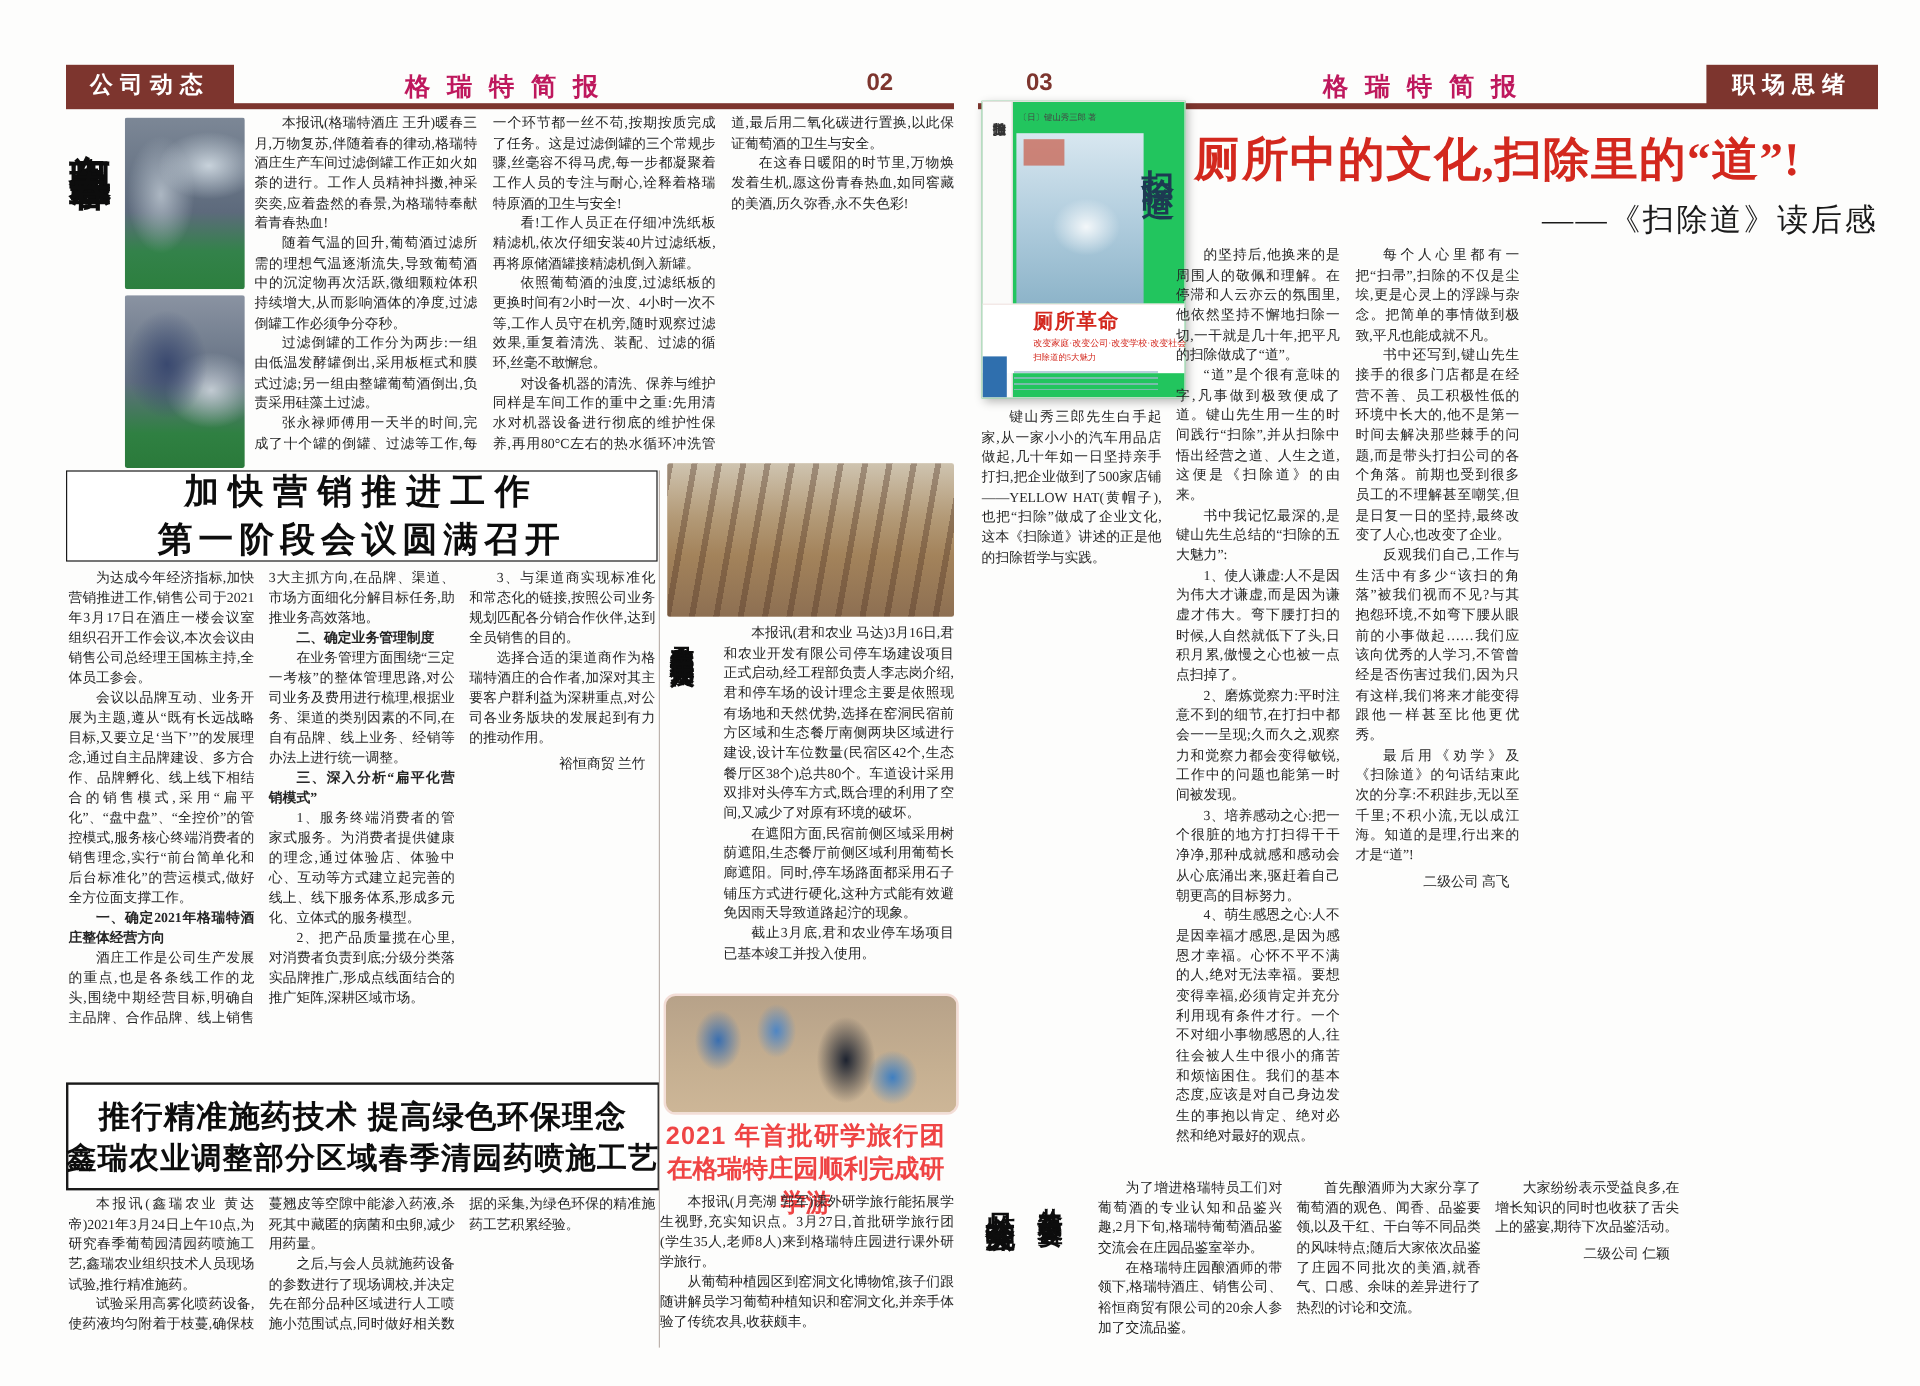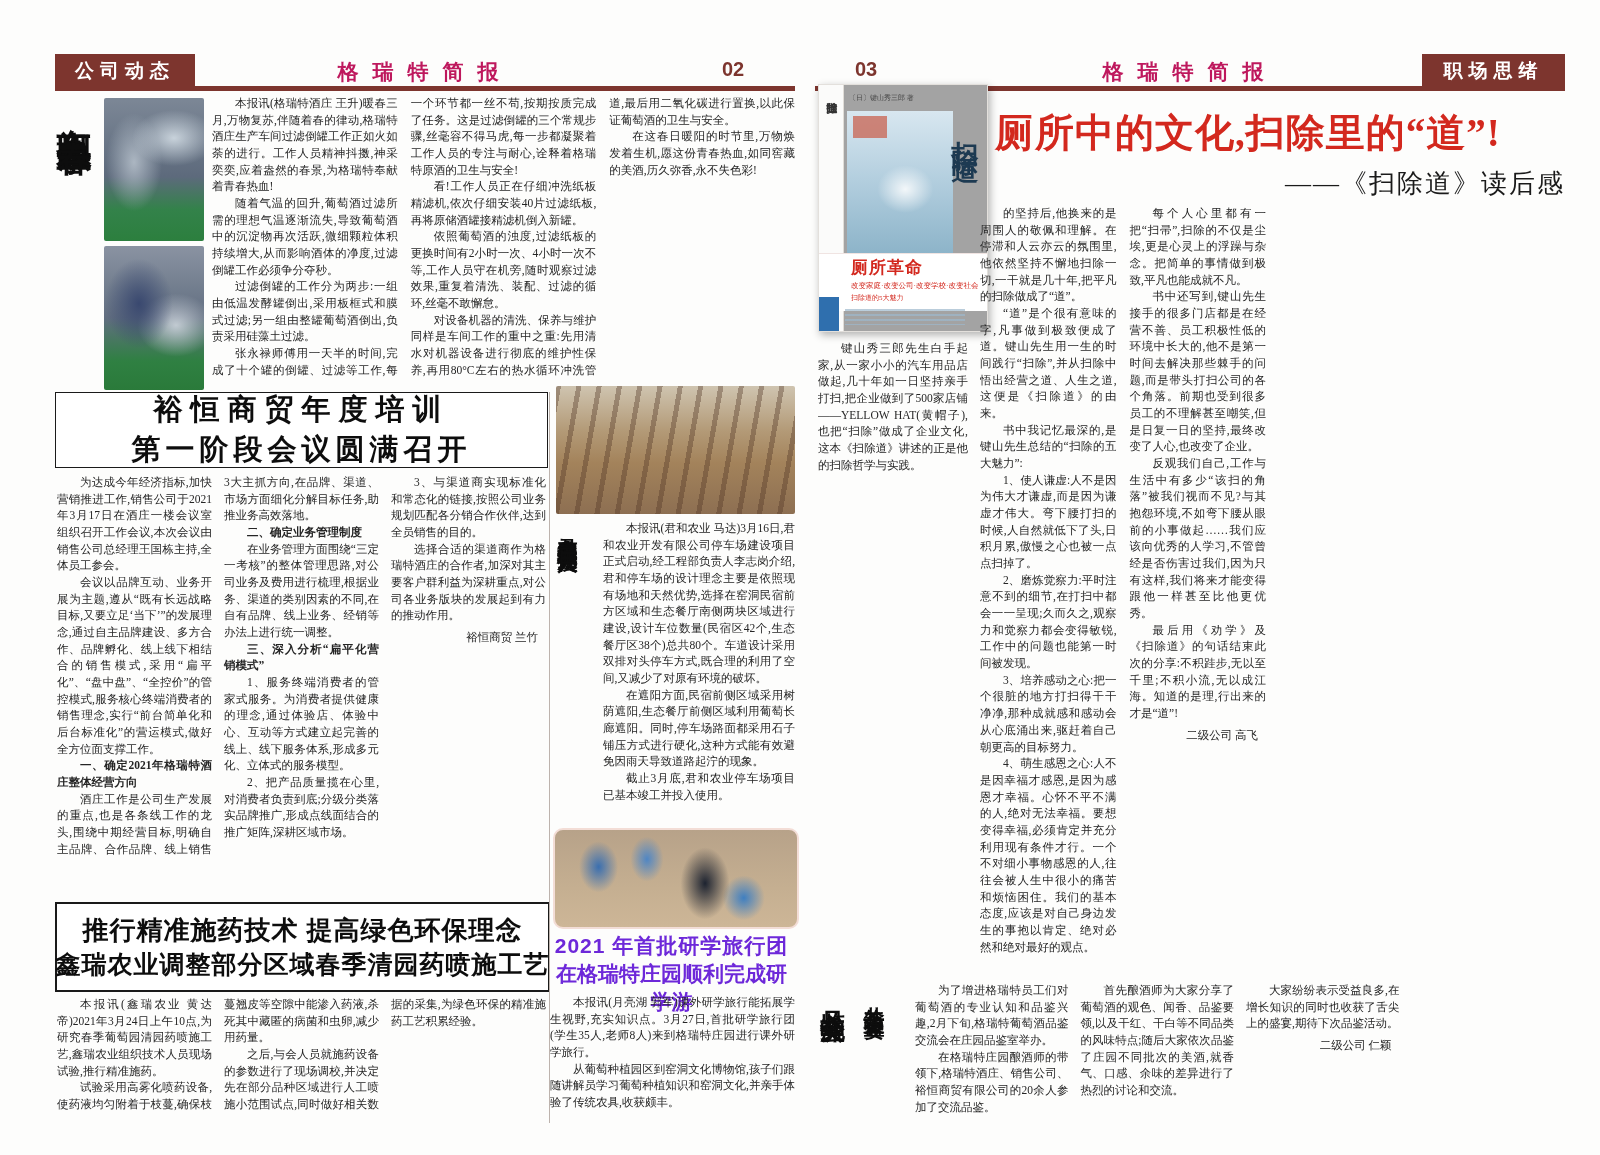--- a/index.html
+++ b/index.html
@@ -33,21 +33,21 @@
     writing-mode:vertical-rl;text-orientation:upright;font-weight:bold;color:#0d0d0d;
     font-family:"Liberation Sans","DejaVu Sans",sans-serif;line-height:1;
   }
   .boxhead{
     border:1.5px solid #1a1a1a;display:flex;flex-direction:column;
     align-items:center;justify-content:center;background:#fff;
     font-family:"Liberation Sans","DejaVu Sans",sans-serif;color:#0d0d0d;
   }
   .boxhead .l1,.boxhead .l2{font-weight:bold;white-space:nowrap;}
   .centerhead{
-    text-align:center;font-weight:bold;color:#6d28d9;
+    text-align:center;font-weight:bold;color:#ef4444;
     font-family:"Liberation Sans","DejaVu Sans",sans-serif;
   }
   
   .photo{border-radius:2px;}
   .ph-workshop{
     background:
       radial-gradient(60px 40px at 70% 28%, rgba(210,220,228,.9), rgba(130,145,160,0) 70%),
       radial-gradient(40px 70px at 30% 45%, rgba(190,200,210,.8), rgba(130,145,160,0) 70%),
       linear-gradient(180deg,#7c8796 0%,#5d6a7c 55%,#33824a 78%,#2c7f3e 100%);
   }
@@ -64,32 +64,32 @@
   }
   .ph-kids{
     background:
       radial-gradient(34px 50px at 62% 55%, #1d2330, rgba(29,35,48,0) 72%),
       radial-gradient(28px 30px at 78% 70%, #3f7fc1, rgba(63,127,193,0) 75%),
       radial-gradient(26px 34px at 18% 38%, #3a6fb0, rgba(58,111,176,0) 75%),
       radial-gradient(22px 30px at 38% 30%, #4f86c4, rgba(79,134,196,0) 75%),
       linear-gradient(180deg,#b7a289 0%,#c5af91 60%,#cdb697 100%);
   }
   
-  .book{background:#a3a3a3;box-shadow:2px 3px 8px rgba(0,0,0,.3);border:1px solid #e3e0dc;}
+  .book{background:#22c55e;box-shadow:2px 3px 8px rgba(0,0,0,.3);border:1px solid #e3e0dc;}
   .book .spine{position:absolute;left:0;top:0;bottom:0;width:24px;border-right:1px solid #e0ddd8;background:#fbfbfa;}
   .book .spine-title{position:absolute;left:5px;top:8px;writing-mode:vertical-rl;text-orientation:upright;font-size:11px;font-weight:bold;color:#333;}
   .book .cphoto{position:absolute;left:28px;top:26px;width:106px;height:142px;
       background:
         radial-gradient(40px 34px at 55% 55%, rgba(255,255,255,.85), rgba(255,255,255,0) 70%),
         linear-gradient(180deg,#d8e7f0 0%,#aecbdc 55%,#8db4c9 100%);}
   .book .cphoto .redpatch{position:absolute;left:6px;top:5px;width:34px;height:22px;background:#c96a5a;opacity:.8;}
   .book .ctitle{position:absolute;right:4px;top:34px;writing-mode:vertical-rl;text-orientation:upright;
       font-size:27px;font-weight:bold;color:#1d3a52;letter-spacing:8px;font-family:"Liberation Serif",serif;}
   .book .cauthor{position:absolute;left:30px;top:8px;font-size:7px;color:#444;white-space:nowrap;}
-  .book .band{position:absolute;left:0;right:0;top:168px;height:58px;background:#fff;border-top:1px solid #f0e4e2;padding:2px 4px 0 32px;box-sizing:border-box;}
+  .book .band{position:absolute;left:0;right:0;top:168px;height:58px;background:#fff;border-top:1px solid #f0e4e2;padding:2px 4px 0 42px;box-sizing:border-box;}
   .book .band-title{font-size:17px;font-weight:bold;color:#d3281e;letter-spacing:1px;font-family:"Liberation Sans",sans-serif;}
   .book .band-line{font-size:7.5px;color:#d3281e;margin-top:2px;white-space:nowrap;}
   .book .band-sub{font-size:7px;color:#d3281e;margin-top:2px;}
   .book .pub{position:absolute;left:0;bottom:0;width:20px;height:34px;background:#2f6fae;}
   .book .tinybars{position:absolute;left:26px;bottom:6px;width:120px;height:16px;
       background:repeating-linear-gradient(180deg,#9db8cc 0 2px,transparent 2px 5px);opacity:.7;}
   
   .red-headline{
     color:#d3281e;font-weight:bold;font-size:39px;letter-spacing:1px;white-space:nowrap;
     font-family:"Liberation Serif","DejaVu Serif",serif;
@@ -116,21 +116,21 @@
     <p>随着气温的回升,葡萄酒过滤所需的理想气温逐渐流失,导致葡萄酒中的沉淀物再次活跃,微细颗粒体积持续增大,从而影响酒体的净度,过滤倒罐工作必须争分夺秒。</p>
     <p>过滤倒罐的工作分为两步:一组由低温发酵罐倒出,采用板框式和膜式过滤;另一组由整罐葡萄酒倒出,负责采用硅藻土过滤。</p>
     <p>张永禄师傅用一天半的时间,完成了十个罐的倒罐、过滤等工作,每一个环节都一丝不苟,按期按质完成了任务。这是过滤倒罐的三个常规步骤,丝毫容不得马虎,每一步都凝聚着工作人员的专注与耐心,诠释着格瑞特原酒的卫生与安全!</p>
     <p>看!工作人员正在仔细冲洗纸板精滤机,依次仔细安装40片过滤纸板,再将原储酒罐接精滤机倒入新罐。</p>
     <p>依照葡萄酒的浊度,过滤纸板的更换时间有2小时一次、4小时一次不等,工作人员守在机旁,随时观察过滤效果,重复着清洗、装配、过滤的循环,丝毫不敢懈怠。</p>
     <p>对设备机器的清洗、保养与维护同样是车间工作的重中之重:先用清水对机器设备进行彻底的维护性保养,再用80°C左右的热水循环冲洗管道,最后用二氧化碳进行置换,以此保证葡萄酒的卫生与安全。</p>
     <p>在这春日暖阳的时节里,万物焕发着生机,愿这份青春热血,如同窖藏的美酒,历久弥香,永不失色彩!</p>
   </div>
 
 <div class="abs boxhead" style="left:55px;top:392px;width:491px;height:74px;">
-  <div class="l1" style="font-size:29px;letter-spacing:8px;">裕恒商贸年度培训</div>
+  <div class="l1" style="font-size:29px;letter-spacing:8px;">加快营销推进工作</div>
   <div class="l2" style="font-size:29px;letter-spacing:5px;">第一阶段会议圆满召开</div>
 </div>
 <div class="abs colbody" style="left:57px;top:474px;width:489px;height:388px;column-count:3;column-gap:12px;">
     <p>为达成今年经济指标,加快营销推进工作,销售公司于2021年3月17日在酒庄一楼会议室组织召开工作会议,本次会议由销售公司总经理王国栋主持,全体员工参会。</p>
     <p>会议以品牌互动、业务开展为主题,遵从“既有长远战略目标,又要立足‘当下’”的发展理念,通过自主品牌建设、多方合作、品牌孵化、线上线下相结合的销售模式,采用“扁平化”、“盘中盘”、“全控价”的管控模式,服务核心终端消费者的销售理念,实行“前台简单化和后台标准化”的营运模式,做好全方位面支撑工作。</p>
     <p class="subhead">一、确定2021年格瑞特酒庄整体经营方向</p>
     <p>酒庄工作是公司生产发展的重点,也是各条线工作的龙头,围绕中期经营目标,明确自主品牌、合作品牌、线上销售3大主抓方向,在品牌、渠道、市场方面细化分解目标任务,助推业务高效落地。</p>
     <p class="subhead">二、确定业务管理制度</p>
     <p>在业务管理方面围绕“三定一考核”的整体管理思路,对公司业务及费用进行梳理,根据业务、渠道的类别因素的不同,在自有品牌、线上业务、经销等办法上进行统一调整。</p>
     <p class="subhead">三、深入分析“扁平化营销模式”</p>

